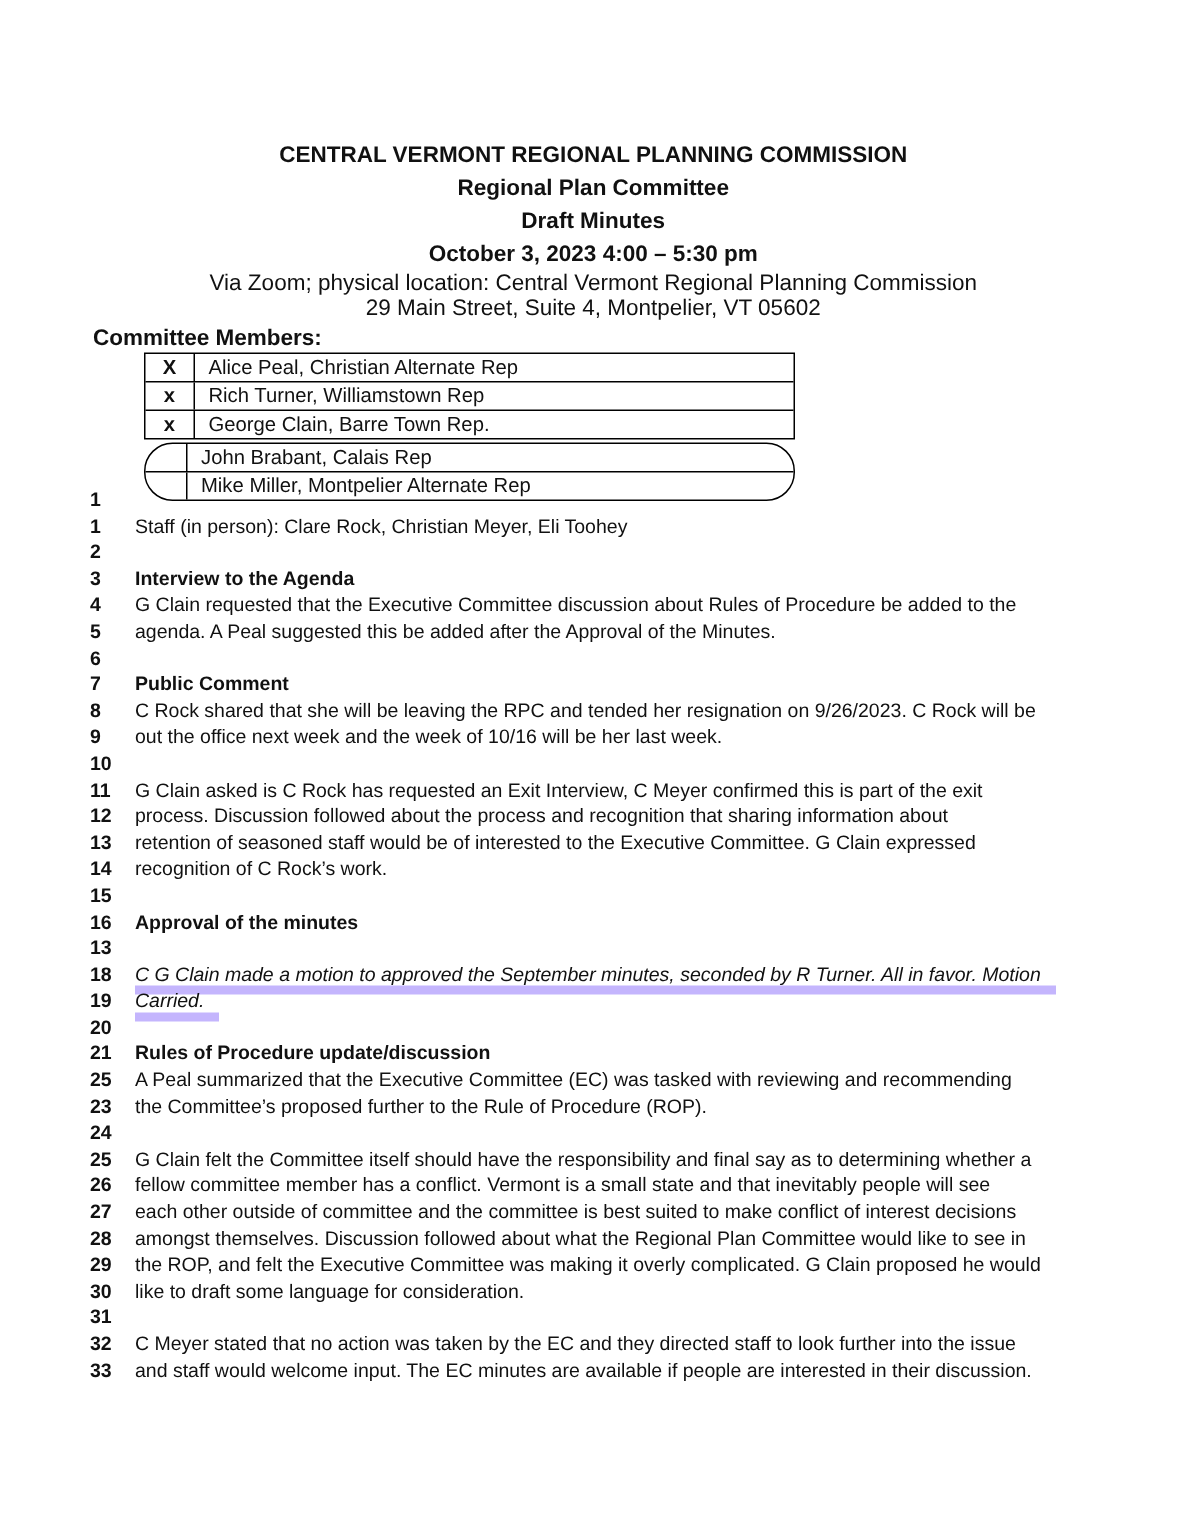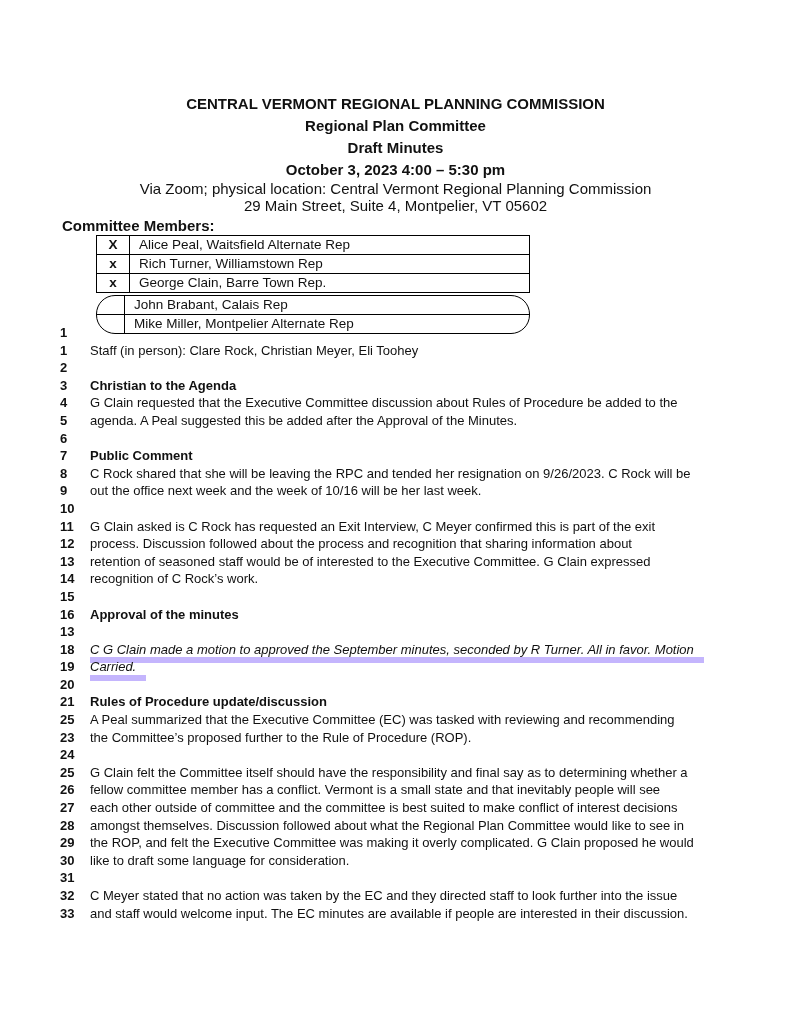--- a/index.html
+++ b/index.html
@@ -67,21 +67,21 @@
     <div class="h-reg">Via Zoom; physical location: Central Vermont Regional Planning Commission</div>
     <div class="h-reg">29 Main Street, Suite 4, Montpelier, VT 05602</div>
   </div>
 
   <div class="cm-label">Committee Members:</div>
 
   <div class="cm-table">
       <div class="tbl-group">
         <div class="tbl-row">
           <div class="tbl-mark">X</div>
-          <div class="tbl-name">Alice Peal, Waitsfield Alternate Rep</div>
+          <div class="tbl-name">Alice Peal, Christian Alternate Rep</div>
         </div>
         <div class="tbl-row">
           <div class="tbl-mark">x</div>
           <div class="tbl-name">Rich Turner, Williamstown Rep</div>
         </div>
         <div class="tbl-row">
           <div class="tbl-mark">x</div>
           <div class="tbl-name">George Clain, Barre Town Rep.</div>
         </div>
       </div>
@@ -105,21 +105,21 @@
       <div class="line">
         <span class="lnum">1</span>
         <span class="ltext normal">Staff (in person): Clare Rock, Christian Meyer, Eli Toohey</span>
       </div>
       <div class="line">
         <span class="lnum">2</span>
         <span class="ltext normal"></span>
       </div>
       <div class="line">
         <span class="lnum">3</span>
-        <span class="ltext bold">Christian to the Agenda</span>
+        <span class="ltext bold">Interview to the Agenda</span>
       </div>
       <div class="line">
         <span class="lnum">4</span>
         <span class="ltext normal">G Clain requested that the Executive Committee discussion about Rules of Procedure be added to the</span>
       </div>
       <div class="line">
         <span class="lnum">5</span>
         <span class="ltext normal">agenda. A Peal suggested this be added after the Approval of the Minutes.</span>
       </div>
       <div class="line">

